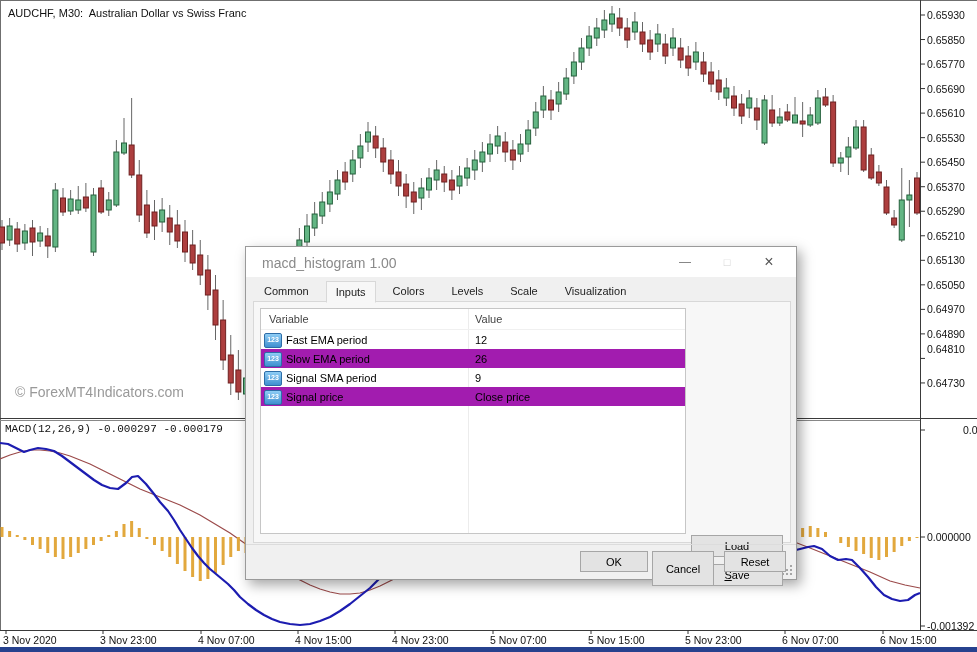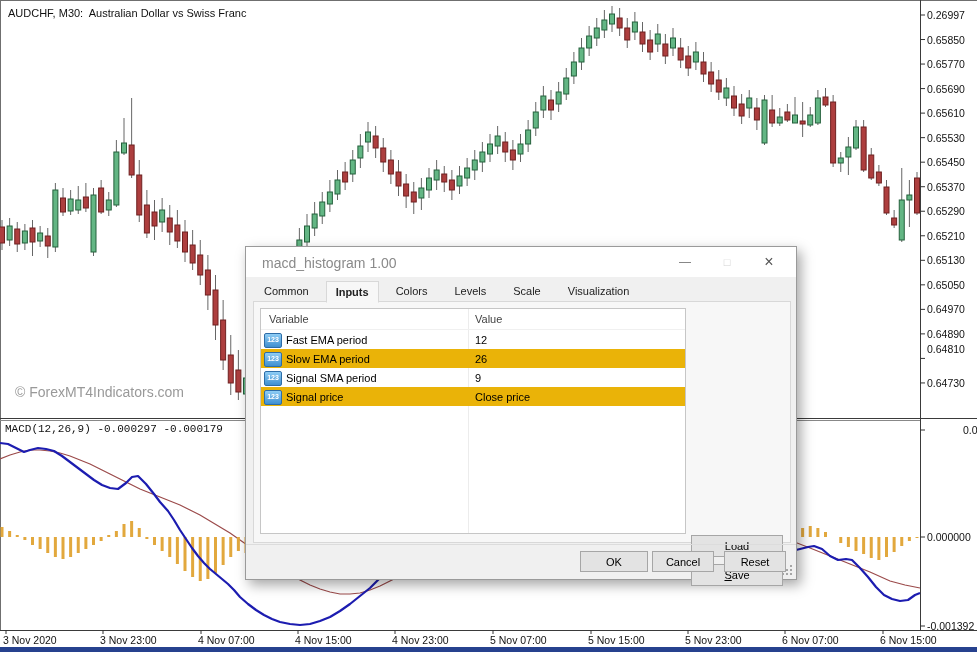--- a/index.html
+++ b/index.html
@@ -16,42 +16,42 @@
   .dialog{position:absolute;left:245px;top:246px;width:550px;height:332px;background:#f0f0f0;
     border:1px solid #9a9a9a;box-shadow:4px 5px 12px rgba(0,0,0,.35);z-index:10;font-size:11px;}
   .titlebar{position:absolute;left:0;top:0;right:0;height:30px;background:#fff;}
   .dlg-title{position:absolute;left:16px;top:8px;font-size:14px;color:#8a8a8a;}
   .wincontrols{position:absolute;right:6px;top:0;height:30px;display:flex;}
   .winbtn{width:42px;height:30px;display:flex;align-items:center;justify-content:center;color:#777;font-size:12px;cursor:default;}
   .winbtn.max{color:#d2d2d2;font-size:11px;}
   .winbtn.close{color:#555;font-size:16px;}
   .tabs{position:absolute;left:8px;top:34px;height:21px;display:flex;align-items:flex-end;z-index:2;}
   .tab{font-size:11px;color:#222;padding:3px 9px 4px;border:1px solid transparent;margin-right:7px;background:transparent;}
-  .tab.active{background:#f7f7f7;border:1px solid #d8d8d8;border-bottom:1px solid #f7f7f7;padding-top:4px;margin-bottom:-1px;font-weight:bold;}
+  .tab.active{background:#f7f7f7;border:1px solid #d8d8d8;border-bottom:1px solid #f7f7f7;padding-top:4px;margin-bottom:-1px;}
   .tabpage{position:absolute;left:7px;top:54px;width:536px;height:240px;background:#f7f7f7;border:1px solid #d8d8d8;}
   .listview{position:absolute;left:6px;top:6px;width:424px;height:224px;background:#fff;border:1px solid #c6c6c6;overflow:hidden;}
   .lv-colline{position:absolute;left:207px;top:0;bottom:0;width:1px;background:#ececec;}
   .lvhead{position:relative;height:20px;border-bottom:1px solid #f0f0f0;}
   .lvhead span{position:absolute;top:4px;color:#444;}
   .lv-col-var{left:8px;}
   .lv-col-val{left:214px;}
   .lvrow{position:relative;height:19px;}
-  .lvrow.alt{background:#eab308;}
+  .lvrow.alt{background:#a21caf;}
   .icon123{position:absolute;left:3px;top:3px;width:16px;height:13px;
     background:linear-gradient(#8ecdf5,#3f8fd0);border:1px solid #2d6da8;border-radius:2px;
     color:#fff;font-size:7px;font-weight:bold;text-align:center;line-height:12px;}
   .lvname{position:absolute;left:25px;top:4px;color:#000;}
   .lvval{position:absolute;left:214px;top:4px;color:#000;}
   .btn{position:absolute;background:#e3e3e3;border:1px solid #a6a6a6;font-size:11px;color:#000;
     font-family:"Liberation Sans",sans-serif;text-align:center;padding:0;cursor:default;}
   .btn-load{left:437px;top:233px;width:92px;height:22px;}
   .btn-save{left:437px;top:262px;width:92px;height:22px;}
   .footer-sep{position:absolute;left:0;top:297px;width:100%;height:1px;background:#dcdcdc;}
   .btn-ok{left:334px;top:304px;width:68px;height:21px;}
-  .btn-cancel{left:406px;top:304px;width:62px;height:21px;}
+  .btn-cancel{left:406px;top:304px;width:62px;height:35px;}
   .btn-reset{left:478px;top:304px;width:62px;height:21px;}
   .grip{position:absolute;right:4px;bottom:4px;width:2px;height:2px;background:#a6a6a6;
     box-shadow:-8px 0 #a6a6a6,-4px 0 #a6a6a6,-4px -4px #a6a6a6,0 -4px #a6a6a6,0 -8px #a6a6a6;}
 </style>
 </head>
 <body>
 
 <div id="screen">
   <div class="sym-title">AUDCHF, M30:  Australian Dollar vs Swiss Franc</div>
   <div class="watermark">© ForexMT4Indicators.com</div>
@@ -500,21 +500,21 @@
         </div>
       <button class="btn btn-load" id="btn-load"><u>L</u>oad</button>
       <button class="btn btn-save" id="btn-save"><u>S</u>ave</button>
     </div>
     <div class="footer-sep"></div>
     <button class="btn btn-ok">OK</button>
     <button class="btn btn-cancel">Cancel</button>
     <button class="btn btn-reset">Reset</button>
     <div class="grip"></div>
   </div>
-<div class="axlabel" style="left: 927px; top: 9px;">0.26997</div>
+<div class="axlabel" style="left: 927px; top: 9px;">0.65930</div>
     <div class="axlabel" style="left: 927px; top: 33.53px;">0.65850</div>
     <div class="axlabel" style="left: 927px; top: 58.06px;">0.65770</div>
     <div class="axlabel" style="left: 927px; top: 82.59px;">0.65690</div>
     <div class="axlabel" style="left: 927px; top: 107.12px;">0.65610</div>
     <div class="axlabel" style="left: 927px; top: 131.65px;">0.65530</div>
     <div class="axlabel" style="left: 927px; top: 156.18px;">0.65450</div>
     <div class="axlabel" style="left: 927px; top: 180.71px;">0.65370</div>
     <div class="axlabel" style="left: 927px; top: 205.24px;">0.65290</div>
     <div class="axlabel" style="left: 927px; top: 229.77px;">0.65210</div>
     <div class="axlabel" style="left: 927px; top: 254.3px;">0.65130</div>

